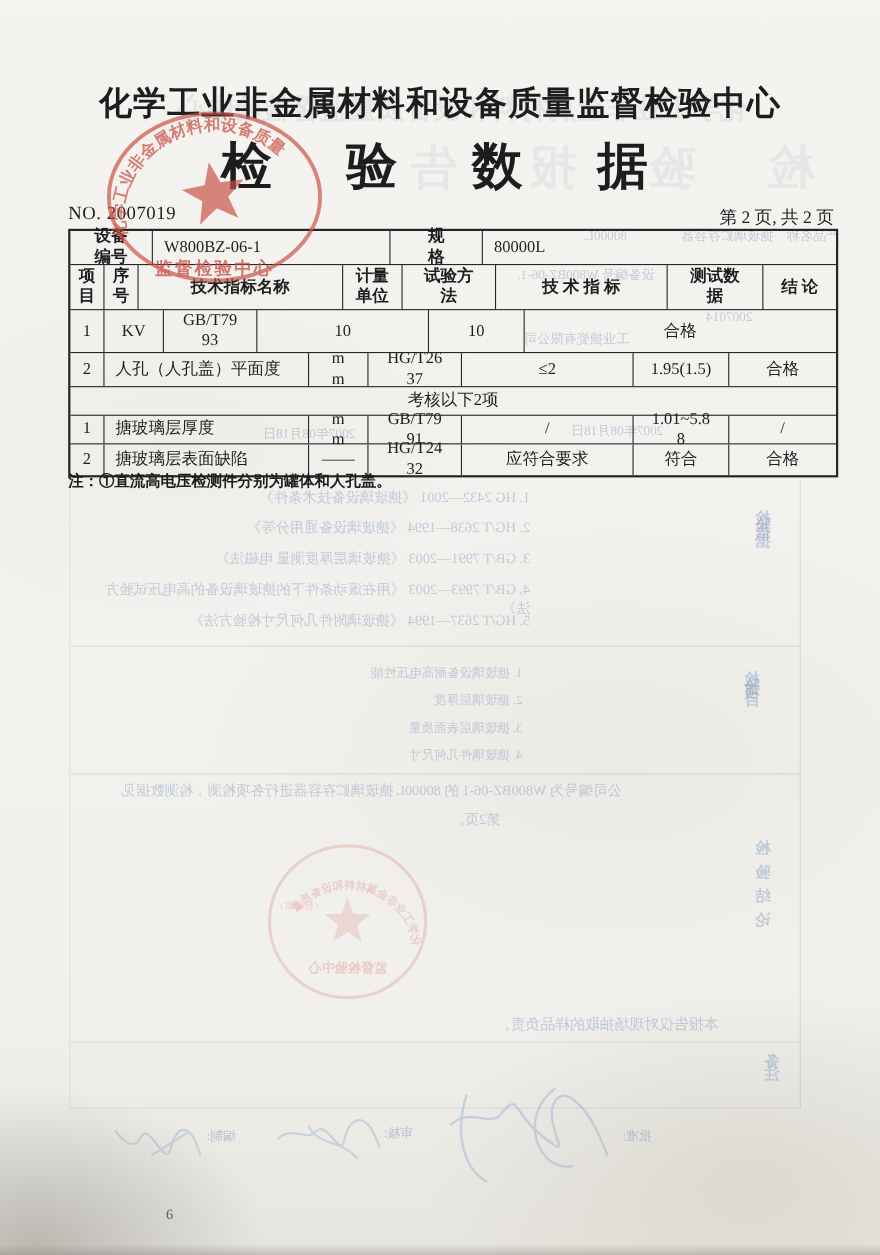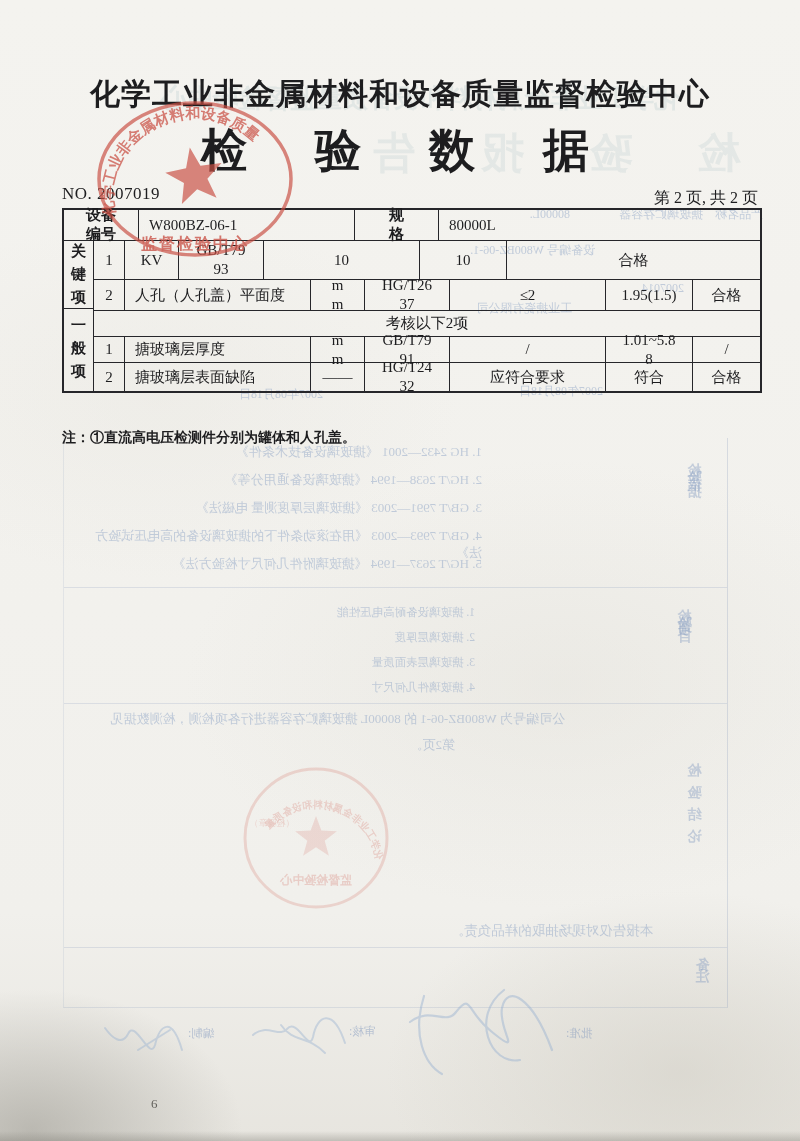--- a/index.html
+++ b/index.html
@@ -188,26 +188,32 @@
 
     <div class="rtable">
 
       <div class="trow" style="height:30px">
         <div class="c b" style="width:75px">设备编号</div>
         <div class="c left" style="width:216px">W800BZ-06-1</div>
         <div class="c b" style="width:84px">规　　格</div>
         <div class="c left nr" style="flex:1">80000L</div>
       </div>
 
+      <div class="trow" style="height:40px">
+        <div class="c b" style="width:30px">项目</div>
+        <div class="c b" style="width:31px">序号</div>
+        <div class="c b" style="width:186px">技术指标名称</div>
+        <div class="c b" style="width:54px;padding:0 10px">计量单位</div>
+        <div class="c b" style="width:85px">试验方法</div>
+        <div class="c b" style="width:156px">技 术 指 标</div>
+        <div class="c b" style="width:87px">测试数据</div>
+        <div class="c b nr" style="flex:1">结 论</div>
+      </div>
 
       <div class="tbody">
-        <div class="vcol">
-          <div class="vc vc1">关键项</div>
-          <div class="vc vc2">一般项</div>
-        </div>
         <div class="rows">
           <div class="trow" style="height:38px">
             <div class="c" style="width:31px">1</div>
             <div class="c" style="width:54px">KV</div>
             <div class="c" style="width:85px">GB/T7993</div>
             <div class="c" style="width:156px">10</div>
             <div class="c" style="width:87px">10</div>
             <div class="c nr" style="flex:1">合格</div>
           </div>
           <div class="trow" style="height:30px">

